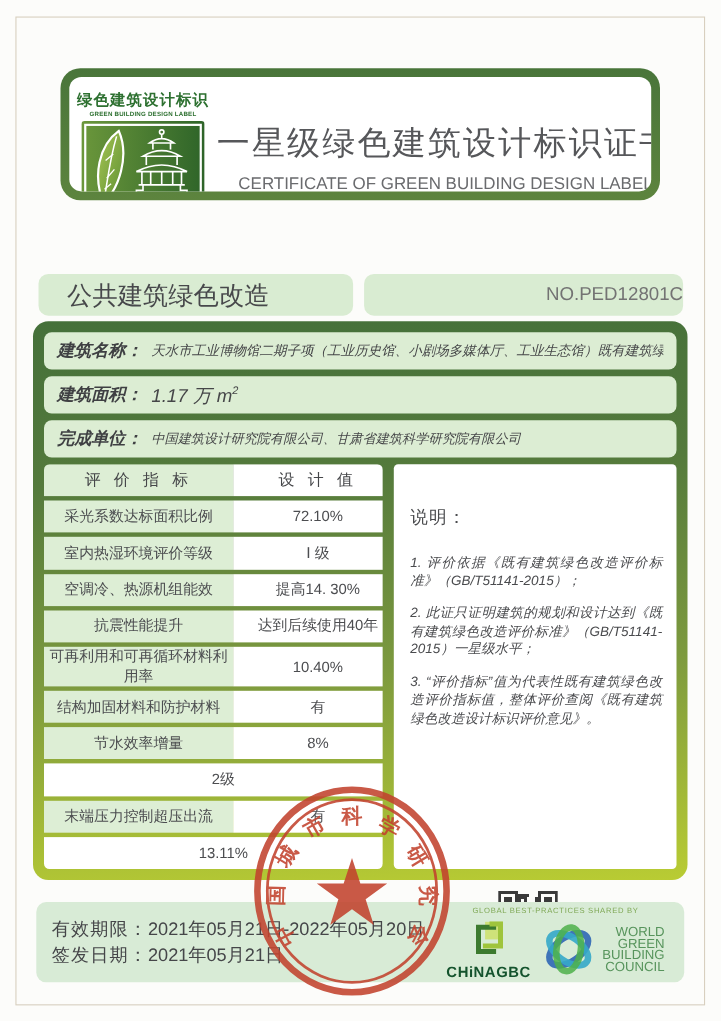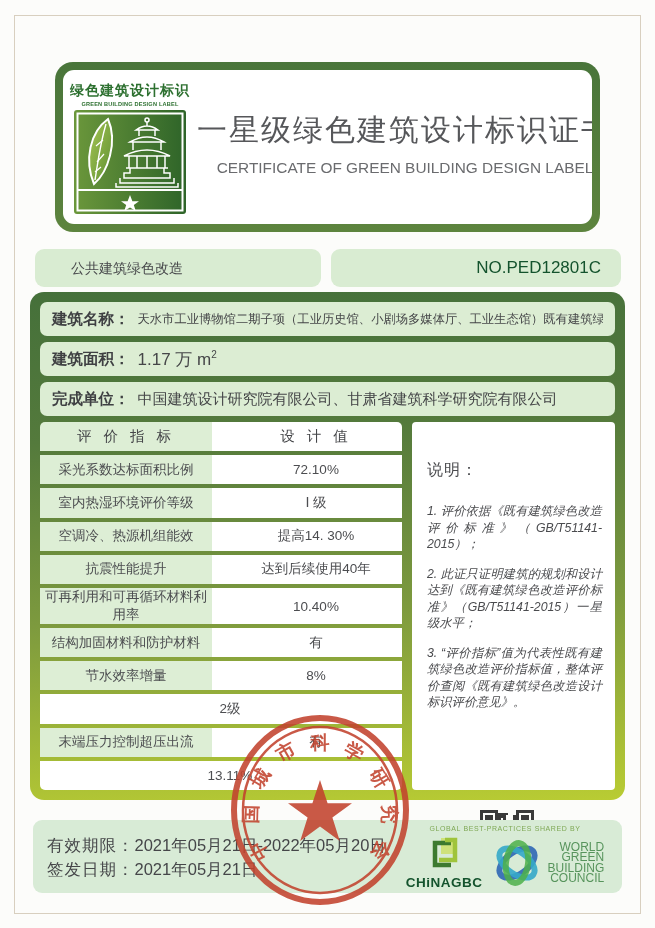--- a/index.html
+++ b/index.html
@@ -5,54 +5,54 @@
   * { margin:0; padding:0; box-sizing:border-box; }
   html,body { width:655px; height:928px; }
   body {
     font-family:"Liberation Sans","DejaVu Sans",sans-serif;
     background:#fcfcfa; position:relative; overflow:hidden;
   }
   .paper-edge { position:absolute; inset:15px 14px 14px 14px; border:1px solid #d8cfbf; pointer-events:none; }
 
   
   .header-frame {
-    position:absolute; left:55px; top:62px; width:545px; height:170px;
+    position:absolute; left:55px; top:62px; width:545px; height:120px;
     background:linear-gradient(180deg,#49753a,#5d843e); border-radius:18px; padding:8px;
   }
   .header-inner { background:#ffffff; border-radius:11px; width:100%; height:100%; display:flex; overflow:hidden; }
   .logo-col { width:134px; padding-top:12px; text-align:center; flex:none; }
   .logo-zh { font-size:14px; font-weight:bold; color:#2d7030; letter-spacing:1px; }
   .logo-en { font-size:5.6px; font-weight:bold; color:#2d7030; letter-spacing:.2px; margin-top:1px; }
   .badge-wrap { margin:3px auto 0; width:112px; height:104px; }
   .title-col { flex:1; text-align:center; padding-top:40px; }
   .cert-title-zh { font-size:30px; color:#56575a; letter-spacing:2px; white-space:nowrap; }
   .cert-title-en { font-size:15.4px; color:#6a6b6e; margin-top:8px; white-space:nowrap; }
 
   
   .pill { position:absolute; top:249px; height:38px; background:#d9ecd2; border-radius:9px;
           line-height:38px; color:#47484b; }
-  .pill-left  { left:35px;  width:286px; padding-left:36px; font-size:14px; }
-  .pill-right { left:331px; width:290px; padding-right:20px; font-size:17px; text-align:right; color:#14532d; }
+  .pill-left  { left:35px;  width:286px; padding-left:26px; font-size:23px; }
+  .pill-right { left:331px; width:290px; padding-right:0; font-size:17px; text-align:right; color:#737373; }
 
   
   .body-panel {
     position:absolute; left:30px; top:292px; width:595px; height:508px; border-radius:14px;
     background:linear-gradient(177deg,#45703a 0%,#547a3c 28%,#7d9a3e 62%,#b9cc33 100%);
     padding:10px; display:flex; flex-direction:column;
   }
   .info-bar { height:34px; margin-bottom:6px; background:#dcedd3; border-radius:7px;
-              display:flex; align-items:center; padding:0 12px; color:#454648; flex:none; }
+              display:flex; align-items:center; padding:0 12px; color:#454648; flex:none;font-style:italic; }
   .info-label { font-weight:bold; color:#3f4043; font-size:15.5px; flex:none; margin-right:8px; white-space:nowrap; }
   .info-value { white-space:nowrap; overflow:hidden; }
   .v-name { font-size:12.3px; }
   .v-area { font-size:17px; } .v-area sup { font-size:10px; }
-  .v-unit { font-size:15px; }
+  .v-unit { font-size:12px; }
 
   .main-cols { flex:1; display:flex; gap:10px; min-height:0; }
-  .table-col { width:362px; flex:none; display:flex; flex-direction:column; gap:4px; border-radius:5px; overflow:hidden; }
+  .table-col { width:308px; flex:none; display:flex; flex-direction:column; gap:4px; border-radius:5px; overflow:hidden; }
   .trow { flex:1; display:flex; }
   .tcell { display:flex; align-items:center; justify-content:center; font-size:13.5px; color:#4c4d50; text-align:center; }
   .tcell.left  { width:172px; flex:none; background:#ddeed5; }
   .tcell.right { flex:1; background:#ffffff;padding-left:18px; }
   .trow.thead .tcell { font-size:14.5px; letter-spacing:4px; color:#454649; }
 
   .notes-col { flex:1; background:#ffffff; border-radius:4px; padding:38px 13px 10px 15px;
                color:#4a4b4e; position:relative; }
   .notes-title { font-size:16px; margin-bottom:22px; letter-spacing:1px; }
   .note-item { font-size:12.3px; line-height:16.5px; text-align:justify; margin-bottom:13px;font-style:italic; }

